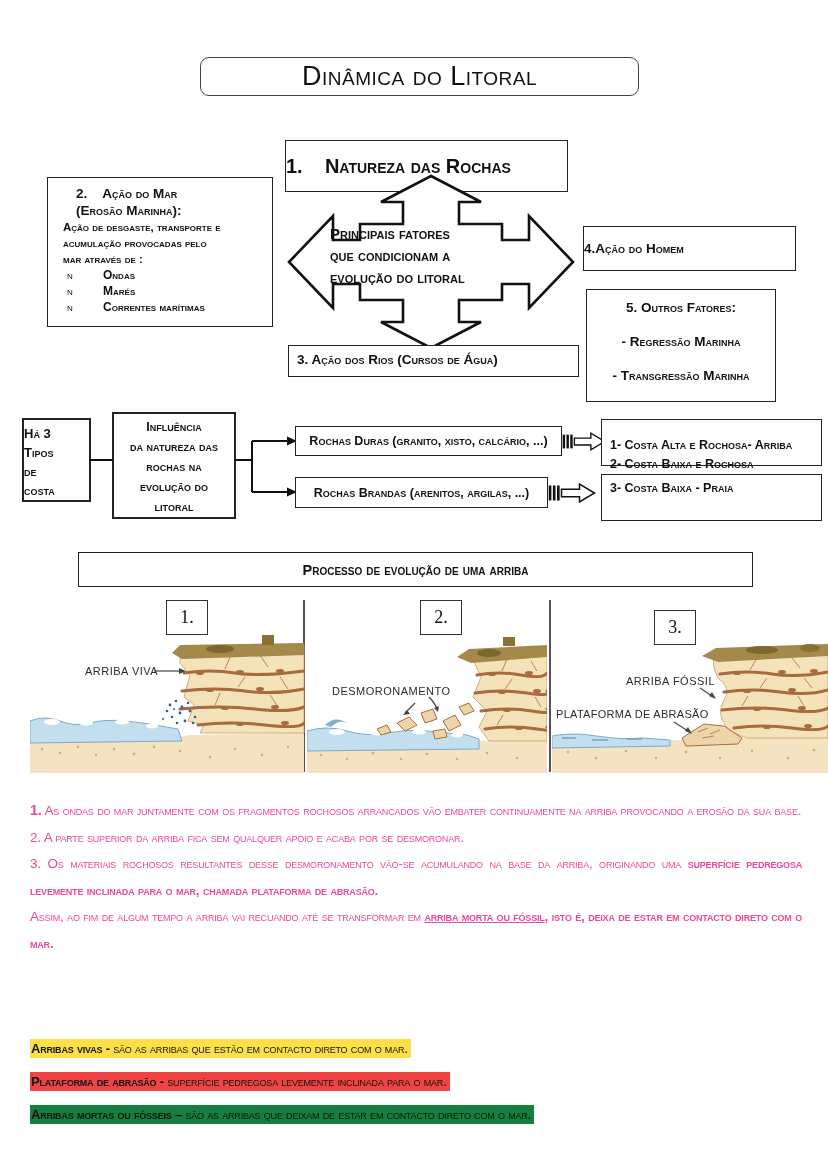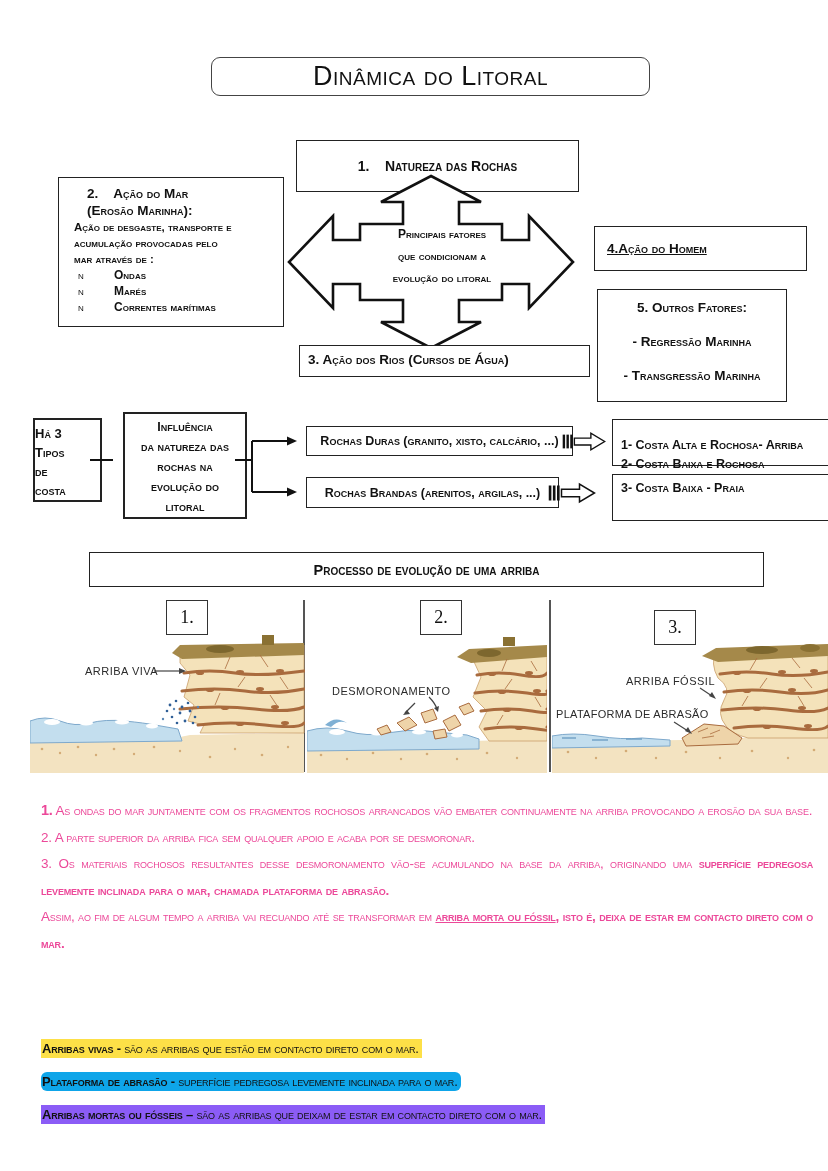--- a/index.html
+++ b/index.html
@@ -1,40 +1,40 @@
 <!DOCTYPE html>
 <html><head>
 <meta charset="utf-8">
 <style>
   html,body{margin:0;padding:0;background:#ffffff;}
   #page{position:relative;width:828px;height:1171px;background:#fff;overflow:hidden;
         font-family:"Liberation Sans",sans-serif;color:#111;}
-  .sc{font-variant:small-caps;margin-left:11px;}
+  .sc{font-variant:small-caps;}
   .box{position:absolute;border:1.6px solid #222;background:#fff;box-sizing:border-box;}
   .bold{font-weight:bold;}
   
   .title-box{position:absolute;left:200px;top:57px;width:437px;height:37px;border:1.5px solid #444;
              border-radius:9px;display:flex;align-items:center;justify-content:center;
              font-size:27px;letter-spacing:.5px;}
   
-  .b1{left:285px;top:140px;width:283px;height:52px;display:flex;align-items:center;justify-content:center;
-      font-size:14px;font-weight:bold;}
+  .b1{left:285px;top:140px;width:283px;height:52px;display:flex;align-items:center;justify-content:flex-start;
+      font-size:20px;font-weight:bold;}
   .b2{left:47px;top:177px;width:226px;height:150px;font-weight:bold;padding:7px 6px 0 15px;font-size:11.5px;line-height:16px;}
   .b2 .t{font-size:13.5px;line-height:17px;padding-left:13px;}
   .b2 .bullet-row{display:flex;}
   .b2 .glyph{width:14px;margin-left:4px;font-weight:normal;font-style:normal;}
   .b2 .blabel{margin-left:22px;font-size:12px;}
   .b3{left:288px;top:345px;width:291px;height:32px;font-size:13.5px;font-weight:bold;padding:6px 0 0 8px;}
-  .b4{left:583px;top:226px;width:213px;height:45px;font-size:13.5px;font-weight:bold;display:flex;align-items:center;padding-left:12px;text-decoration:underline;}
+  .b4{left:583px;top:226px;width:213px;height:45px;font-size:13.5px;font-weight:bold;display:flex;align-items:center;}
   .b5{left:586px;top:289px;width:190px;height:113px;font-size:13.5px;font-weight:bold;text-align:center;}
   .b5 .b5t{margin-top:10px;}
   .b5 .b5i{margin-top:19px;}
   .cross-svg{position:absolute;left:285px;top:174px;width:292px;height:176px;}
-  .cross-text{position:absolute;left:330px;top:223px;width:202px;text-align:center;
-              font-size:12px;font-weight:bold;line-height:22px;}
+  .cross-text{position:absolute;left:330px;top:223px;width:202px;text-align:left;
+              font-size:15px;font-weight:bold;line-height:22px;}
   
   .bA{left:22px;top:418px;width:69px;height:84px;border-width:2px;text-align:left;font-weight:bold;
       font-size:13px;line-height:19px;padding-top:4px;}
   .bB{left:112px;top:412px;width:124px;height:107px;border-width:2px;text-align:center;font-weight:bold;
       font-size:12.5px;line-height:20px;padding-top:3px;}
   .bC{left:295px;top:426px;width:267px;height:30px;display:flex;align-items:center;justify-content:center;
       font-size:12.5px;font-weight:bold;}
   .bD{left:295px;top:477px;width:253px;height:31px;display:flex;align-items:center;justify-content:center;
       font-size:12.5px;font-weight:bold;}
   .bE{left:601px;top:419px;width:221px;height:47px;font-size:12.5px;font-weight:bold;line-height:19px;padding:16px 0 0 8px;}
@@ -61,22 +61,22 @@
   .bodytext{position:absolute;left:30px;top:797px;width:772px;font-size:13.5px;line-height:26.5px;
             letter-spacing:-0.2px;color:#ec4899;text-align:justify;}
   .bodytext p{margin:0;}
   .num1{font-weight:bold;font-size:14.5px;}
   .p4u{font-weight:bold;text-decoration:underline;}
   
   .defs{position:absolute;left:30px;top:1038px;width:780px;font-size:13px;letter-spacing:-0.2px;}
   .defline{margin-bottom:12px;line-height:21px;}
   .defline span.bg{padding:2px 3px 2px 1px;}
   .hl-yellow{background:#fde047;}
-  .hl-cyan{background:#0ea5e9;border-radius:6px;}
-  .hl-gray{background:#8b5cf6;}
+  .hl-cyan{background:#ef4444;}
+  .hl-gray{background:#15803d;}
   .term{font-weight:bold;}
 </style>
 </head>
 <body>
 
 <div id="page">
 
   <div class="title-box sc">
     <span>Dinâmica do Litoral</span>
   </div>

